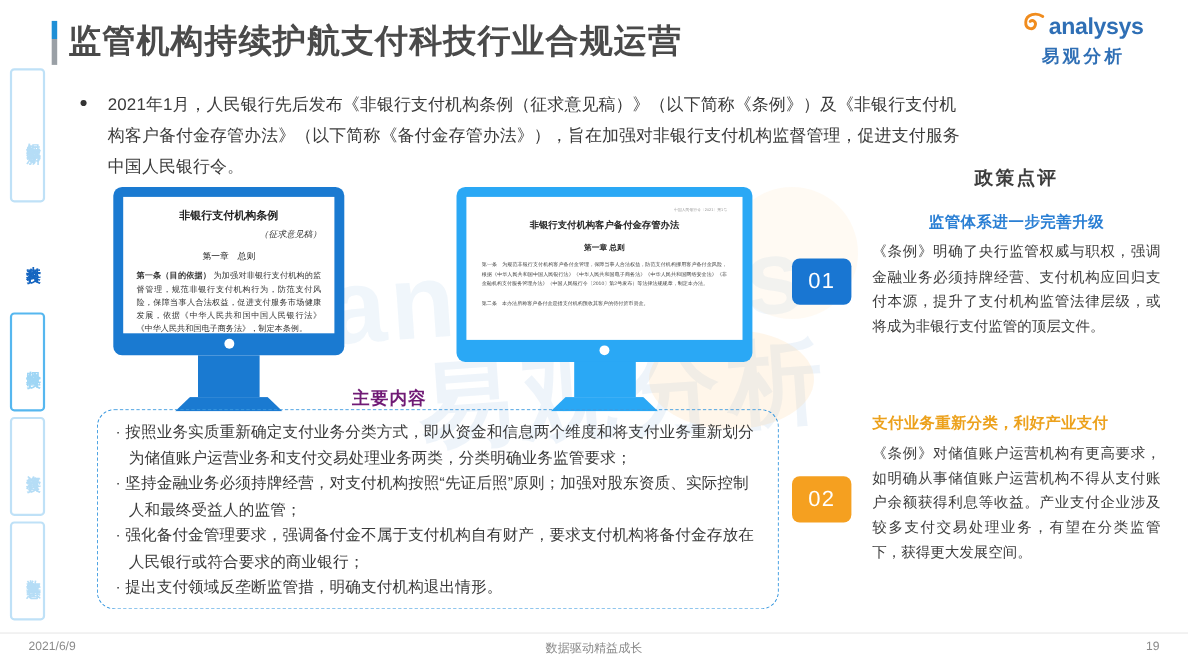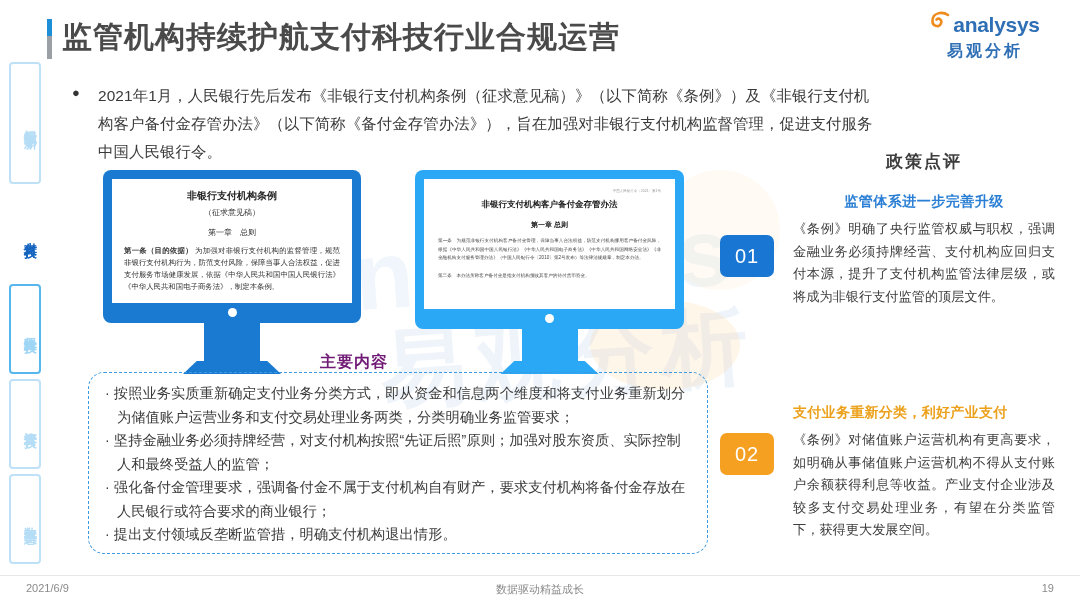--- a/index.html
+++ b/index.html
@@ -129,21 +129,21 @@
     width: 9px; height: 9px; border-radius: 50%;
     background: #ffffff;
     margin: 0 auto;
   }
   .mon-neck { margin: 0 auto; }
   .mon-base { margin: 0 auto; }
 
   
   .doc1 { padding: 10px 12px 6px 12px; color: #333; }
   .doc1 .d-title { text-align:center; font-size: 10px; font-weight: bold; color:#222; }
-  .doc1 .d-sub   { text-align:center; font-size: 8px; color:#333; margin-top: 4px; }
+  .doc1 .d-sub   { text-align:right; font-size: 8px; color:#333; margin-top: 4px; font-style: italic; }
   .doc1 .d-chap  { text-align:center; font-size: 8px; color:#222; margin-top: 9px; }
   .doc1 .d-body  { font-size: 7.4px; line-height: 12px; color:#333; margin-top: 7px; text-align: justify; }
   .doc1 .d-body b { font-weight:bold; }
 
   
   .doc2 { padding: 10px 14px 6px 14px; color:#333; }
   .doc2 .d-head { text-align:right; font-size:3.5px; color:#999; }
   .doc2 .d-title { text-align:center; font-size:8.5px; font-weight:bold; color:#222; margin-top:6px;}
   .doc2 .d-chap  { text-align:center; font-size:7px; font-weight:bold; color:#222; margin-top:9px;}
   .doc2 .d-body  { font-size:4.6px; line-height:8.5px; color:#444; margin-top:7px; text-align: justify;}
@@ -205,21 +205,21 @@
     font-size: 14px; font-weight: bold; color: #eca11c;
     letter-spacing: 0.3px;
   }
   .comm-p {
     margin-top: 7px;
     font-size: 13.2px;
     line-height: 22.5px;
     color: #3d3d3d;
     text-align: justify;
   }
-  .comm-block2 { position: absolute; left: 793px; top: 376px; width: 262px; margin-top: 28px; }
+  .comm-block2 { position: absolute; left: 793px; top: 376px; width: 262px; }
 
   
   .footer-line {
     position: absolute; left: 0; top: 575px; width: 1080px; height: 1px;
     background: #e8e8e8;
   }
   .f-left   { position: absolute; left: 26px;  top: 582px; font-size: 11px; color: #8a8a8a; }
   .f-center { position: absolute; left: 0; top: 582px; width:1080px; text-align:center; font-size: 11px; color: #8a8a8a; }
   .f-right  { position: absolute; right: 26px; top: 582px; font-size: 11px; color: #8a8a8a; }
 </style>
@@ -260,21 +260,21 @@
     <div style="display:flex;">
       <div style="font-size:13px;color:#333;padding-top:3px;width:26px;">●</div>
       <div style="flex:1;font-size:15.4px;line-height:28px;color:#3a3a3a;letter-spacing:0.1px;">
         <div>2021年1月，人民银行先后发布《非银行支付机构条例（征求意见稿）》（以下简称《条例》）及《非银行支付机</div>
         <div>构客户备付金存管办法》（以下简称《备付金存管办法》），旨在加强对非银行支付机构监督管理，促进支付服务</div>
         <div>中国人民银行令。</div>
       </div>
     </div>
   </div>
 
-  <div class="monitor" style="left:103px;top:170px;width:258px;">
+  <div class="monitor" style="left:103px;top:170px;width:210px;">
     <div class="mon-frame" style="background:#1a7ad1;padding:9px 9px 0 9px;">
       <div class="mon-screen" style="height:124px;">
         <div class="doc1">
           <div class="d-title">非银行支付机构条例</div>
           <div class="d-sub">（征求意见稿）</div>
           <div class="d-chap">第一章　总则</div>
           <div class="d-body">
             <b>第一条（目的依据）</b>
             <span>为加强对非银行支付机构的监督管理，规范非银行支付机构行为，防范支付风险，保障当事人合法权益，促进支付服务市场健康发展，依据《中华人民共和国中国人民银行法》《中华人民共和国电子商务法》，制定本条例。</span>
           </div>

